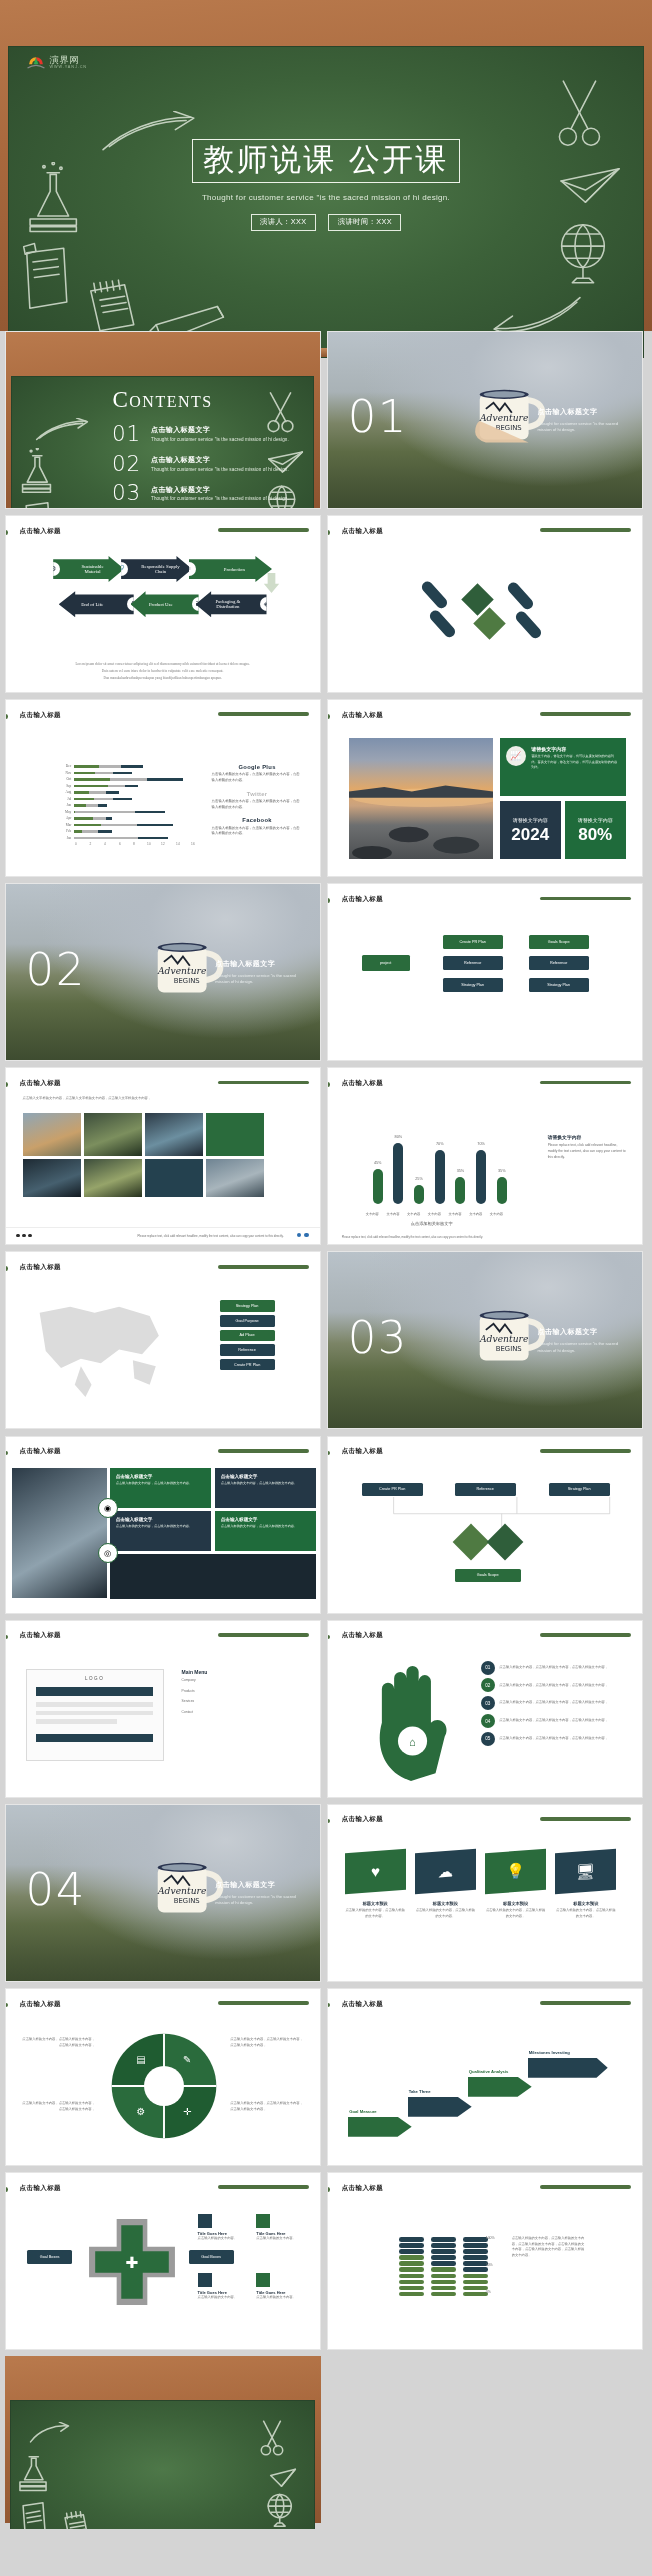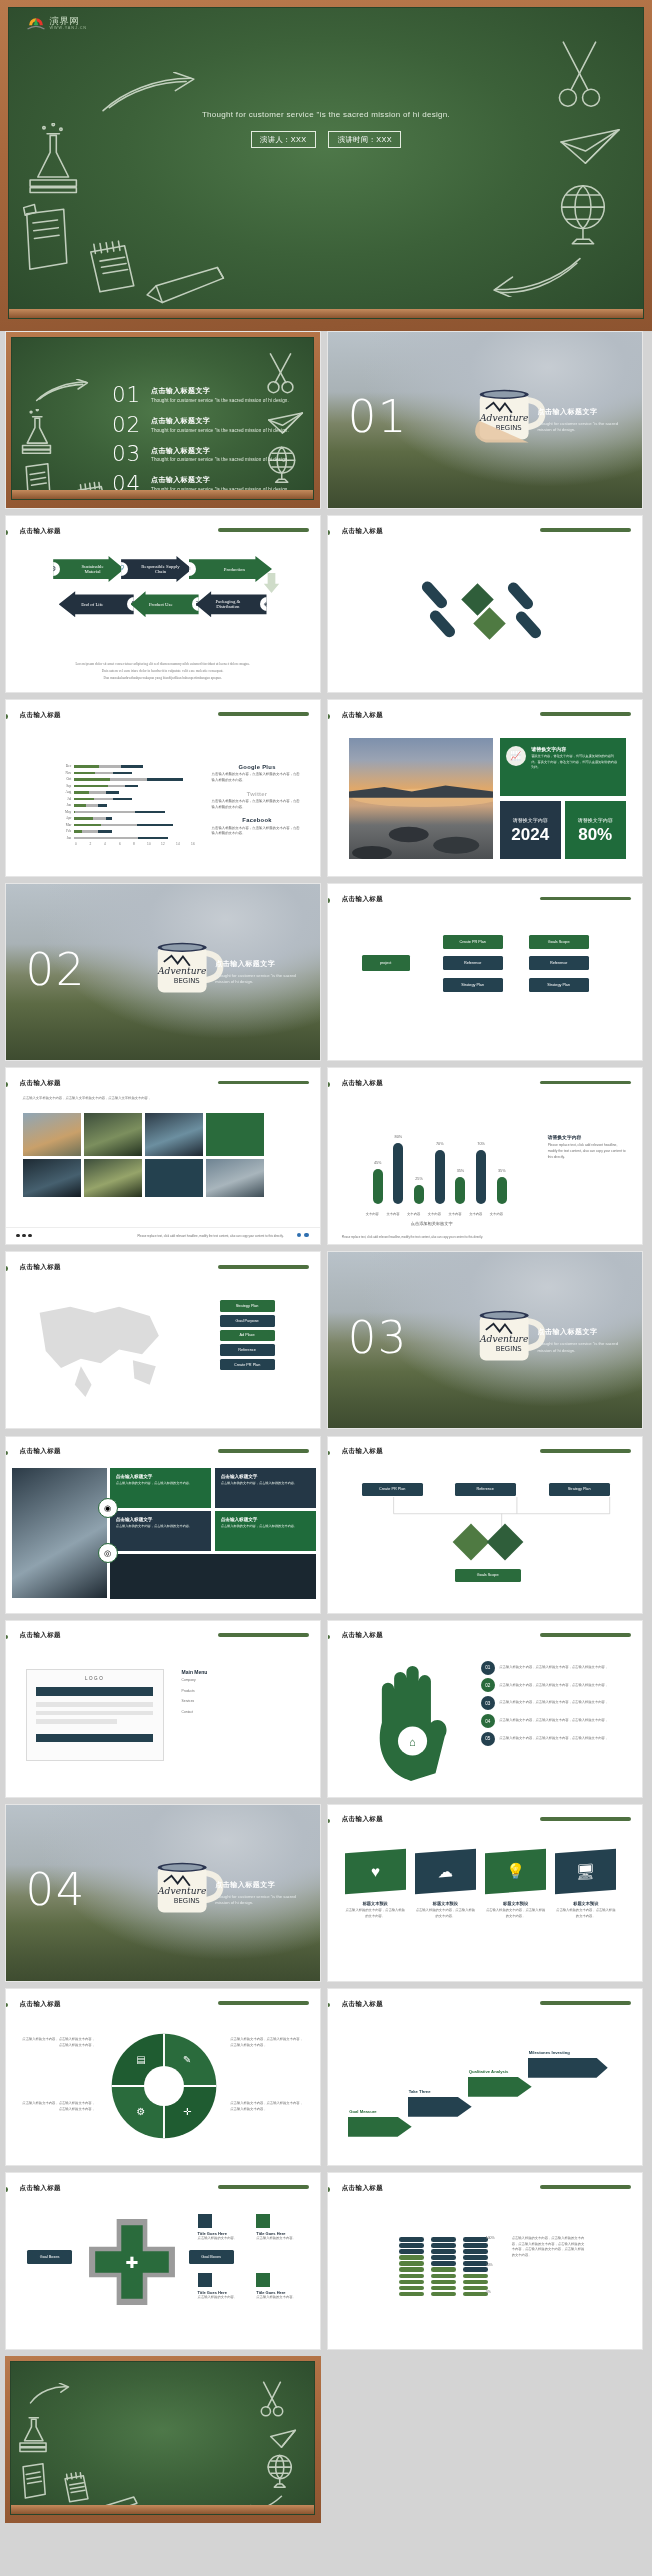--- a/index.html
+++ b/index.html
@@ -19,20 +19,21 @@
   .board-outer {
     background:linear-gradient(175deg,#b97a4d 0%,#a8683d 40%,#8d5430 100%);
     padding:7px 7.7px 12.3px 7.7px; position:relative;
   }
   .board-outer.small { padding:5.4px 6.1px 9.2px 6.1px; }
   .board {
     position:relative; width:100%; height:100%;
     background:radial-gradient(ellipse at 50% 45%,#4e7849 0%,#3c6139 45%,#2c4a2c 100%);
     border:1.5px solid #28442a;
     overflow:hidden;
+    margin-top:39px;
   }
   .board-ledge{
     position:absolute; left:0; right:0; bottom:0; height:9.2px;
     background:linear-gradient(180deg,#c48a5c,#8b5530);
   }
   .chalk { position:absolute; stroke:#e9f0e4; fill:none; opacity:.78; stroke-width:2;
            stroke-linecap:round; stroke-linejoin:round; pointer-events:none; }
 
   .logo { position:absolute; left:17px; top:7.7px; display:flex; align-items:flex-end; gap:3.8px;}
   .logo-txt { color:#cfe0c9; font-size:9.2px; letter-spacing:0.8px; line-height:1;}
@@ -211,20 +212,23 @@
           <path d="M13 3 L16 12 L10 12 Z" fill="#2fa84f"></path>
           <path d="M2 17 Q13 10 24 17" stroke="#888" stroke-width="1.6" fill="none"></path>
         </svg>
         <div>
           <div class="logo-txt">演界网</div>
           <div class="logo-url">WWW.YANJ.CN</div>
         </div>
       </div>
 
       <div style="position:absolute;left:0;right:0;top:92px;text-align:center;">
+        <div class="title-box">
+          <div class="title-txt">教师说课 公开课</div>
+        </div>
         <div class="sub-txt">Thought for customer service "is the sacred mission of hi design.</div>
         <div class="pill-row">
           <div class="pill">演讲人：XXX</div>
           <div class="pill">演讲时间：XXX</div>
         </div>
       </div>
       <div class="board-ledge"></div>
     </div>
   </div>
 
@@ -267,20 +271,23 @@
         <svg class="chalk" style="right:12.3px;top:107px;" width="37" height="41" viewBox="0 0 48 54">
           <circle cx="23" cy="20" r="17"></circle>
             <path d="M6 20 L40 20 M23 3 C15 10 15 30 23 37 M23 3 C31 10 31 30 23 37 M10 11 L36 11 M10 29 L36 29"></path>
           <path d="M23 37 L23 45 M15 49 L31 49 L27 45 L19 45 Z"></path>
         </svg>
         <svg class="chalk" style="right:26px;top:150px;" width="51" height="26" viewBox="0 0 66 34">
           <path d="M64 4 C46 22 22 30 2 29"></path>
             <path d="M16 18 L2 30 L18 36"></path>
         </svg>
 
+        <div style="position:absolute;left:0;right:0;top:10.7px;">
+          <div class="contents-h"><span class="cap">C</span><span>ONTENTS</span></div>
+        </div>
         <div style="position:absolute;left:86px;right:17px;top:40px;">
           <div class="citem">
             <div class="cnum">01</div>
             <div>
                 <div class="ctitle">点击输入标题文字</div>
                  <div class="cdesc">Thought for customer service "is the sacred mission of hi design.</div>
               </div>
           </div>
           <div class="citem">
             <div class="cnum">02</div>

